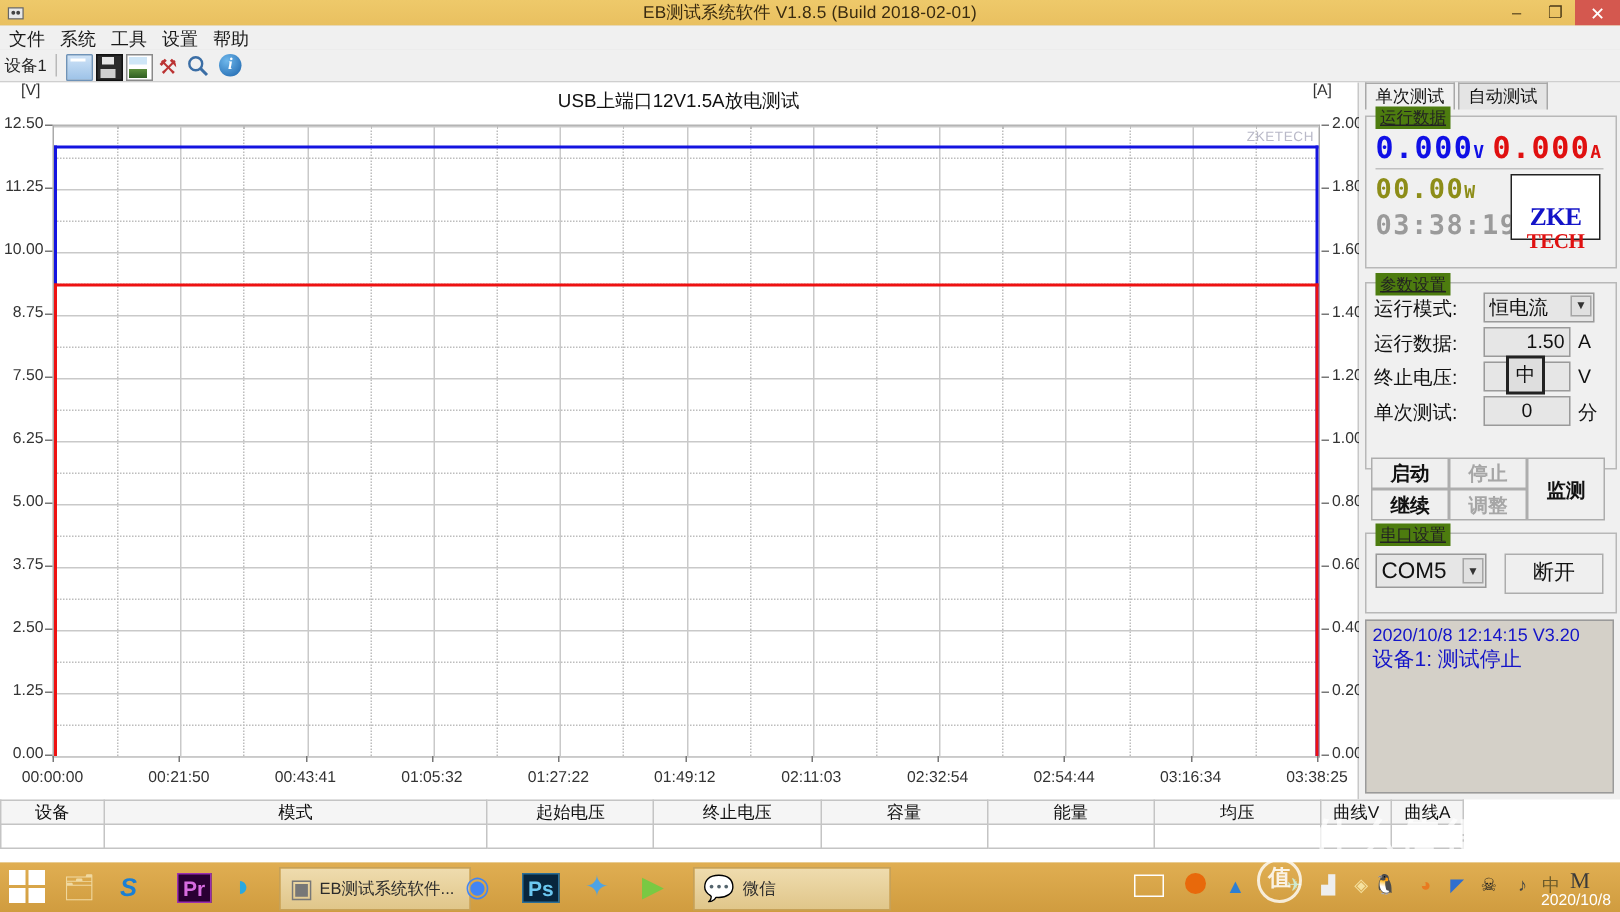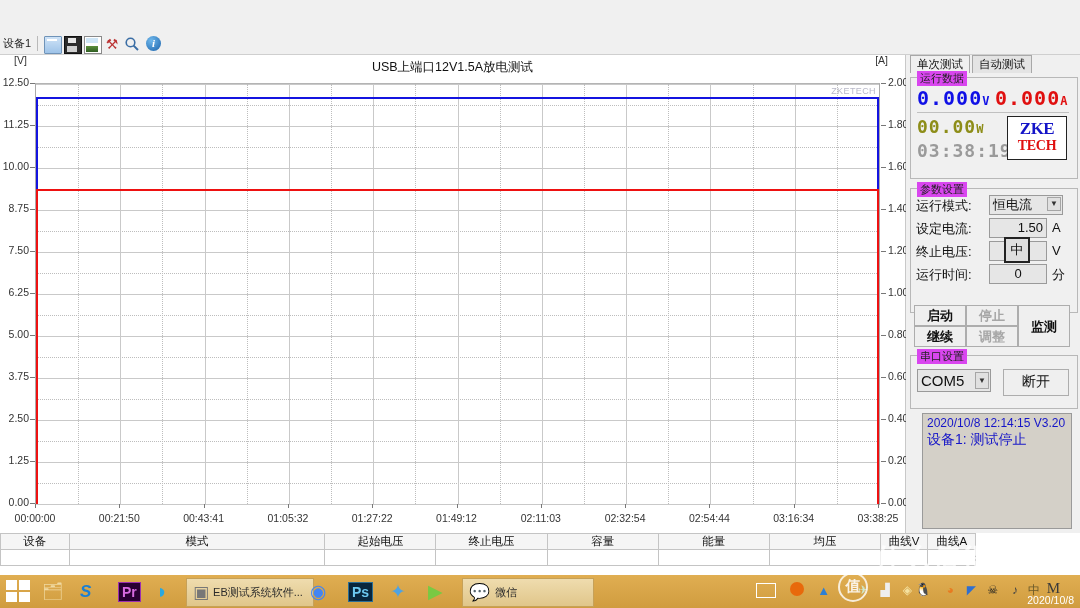--- a/index.html
+++ b/index.html
@@ -75,22 +75,22 @@
   .xtick{position:absolute;top:0;font-size:10.5px;color:#333;transform:translateX(-50%);white-space:nowrap;}
   .xtick-mark{position:absolute;top:0;width:0;height:4px;border-left:1px solid #777;}
 
   
   .rpanel{position:absolute;left:906px;top:55px;width:174px;height:478px;background:#f0f0f0;}
   .tabs{position:absolute;left:4px;top:0;height:17px;}
   .tab{float:left;height:16px;padding:1px 6px 0 6px;font-size:11.5px;color:#111;cursor:default;
      border:1px solid #a8a8a8;border-bottom:none;background:#e4e4e4;margin-right:2px;}
   .tab.active{background:#f0f0f0;position:relative;top:0;font-weight:normal;}
   .group{position:absolute;border:1px solid #b8b8b8;}
-  .group > .gl{position:absolute;left:6px;top:-7px;background:#d946ef;padding:0 3px;
-     font-size:11px;color:#222;}
+  .group > .gl{position:absolute;left:6px;top:-7px;background:#4d7c0f;padding:0 3px;
+     font-size:11px;color:#222;text-decoration:underline;}
   .seg{font-family:"DejaVu Sans Mono","Liberation Mono",monospace;font-weight:bold;letter-spacing:1px;}
   .lcdV{position:absolute;color:#1010e6;font-size:20px;}
   .lcdA{position:absolute;color:#e01010;font-size:20px;}
   .lcdW{position:absolute;color:#8d8d18;font-size:18px;}
   .lcdT{position:absolute;color:#9a9a9a;font-size:18px;}
   .unit{font-size:12px;font-weight:bold;}
   .hr{position:absolute;height:0;border-top:1px solid #c0c0c0;}
   .zke{position:absolute;border:1px solid #222;background:#fff;text-align:center;}
   .zke .z1{color:#1414c8;font-family:"Liberation Serif","DejaVu Serif",serif;font-weight:bold;
      font-size:17px;line-height:17px;letter-spacing:-.5px;}
@@ -138,21 +138,41 @@
      white-space:nowrap;pointer-events:none;}
   .wmcircle{position:absolute;right:212px;top:572px;width:26px;height:26px;border-radius:50%;
      border:2px solid rgba(255,255,255,.8);color:rgba(255,255,255,.85);font-size:15px;
      text-align:center;line-height:25px;font-family:"Liberation Serif",serif;font-weight:bold;}
 </style>
 </head>
 <body>
 
 <div class="app">
 
-
+  <div class="titlebar">
+    <svg class="tb-icon" viewBox="0 0 16 16">
+      <rect x="2" y="4" width="12" height="9" fill="#e8e8e8" stroke="#666"></rect>
+      <circle cx="6" cy="8" r="1.6" fill="#444"></circle>
+        <circle cx="10" cy="8" r="1.6" fill="#444"></circle>
+    </svg>
+    <div class="tb-title">EB测试系统软件 V1.8.5 (Build 2018-02-01)</div>
+    <div class="tb-btns">
+      <div class="tb-btn">–</div>
+      <div class="tb-btn">❐</div>
+      <div class="tb-btn close">✕</div>
+    </div>
+  </div>
+
+  <div class="menubar">
+    <div class="mi" style="left:6px">文件</div>
+    <div class="mi" style="left:40px">系统</div>
+    <div class="mi" style="left:74px">工具</div>
+    <div class="mi" style="left:108px">设置</div>
+    <div class="mi" style="left:142px">帮助</div>
+  </div>
 
   <div class="toolbar">
     <div class="dev-tab">设备1</div>
     <div class="tb-sep"></div>
     <div class="tbi ic-open" style="left:44px"></div>
     <div class="tbi ic-save" style="left:64px"></div>
     <div class="tbi ic-img" style="left:84px"></div>
     <div class="tbi ic-tools" style="left:104px">⚒</div>
     <div class="tbi ic-search" style="left:124px">
       <svg viewBox="0 0 16 16" width="16" height="16">
@@ -303,44 +323,44 @@
     </div>
 
     <div class="group" style="left:4px;top:22px;width:166px;height:100px;">
       <div class="gl">运行数据</div>
       <div class="lcdV seg" style="left:6px;top:8px;"><span>0.000</span><span class="unit">V</span></div>
       <div class="lcdA seg" style="left:84px;top:8px;"><span>0.000</span><span class="unit">A</span></div>
       <div class="hr" style="left:6px;top:34px;width:152px;"></div>
       <div class="lcdW seg" style="left:6px;top:38px;"><span>00.00</span><span class="unit">W</span></div>
       <div class="lcdT seg" style="left:6px;top:62px;">03:38:19</div>
       <div class="zke" style="left:96px;top:38px;width:58px;height:42px;">
-        <div class="z1" style="margin-top:3px">ZKE</div>
+        <div class="z1" style="margin-top:19px">ZKE</div>
         <div class="z2" style="margin-top:2px">TECH</div>
       </div>
     </div>
 
     <div class="group" style="left:4px;top:133px;width:166px;height:123px;">
       <div class="gl">参数设置</div>
 
       <div class="lbl" style="left:5px;top:8px;">运行模式:</div>
       <div class="combo" style="left:78px;top:6px;width:74px;height:20px;">
         <span>恒电流</span>
         <span class="arw">▼</span>
       </div>
 
-      <div class="lbl" style="left:5px;top:31px;">设定电流:</div>
+      <div class="lbl" style="left:5px;top:31px;">运行数据:</div>
       <div class="fld" style="left:78px;top:29px;width:58px;height:20px;">1.50</div>
       <div class="lbl" style="left:141px;top:31px;">A</div>
 
       <div class="lbl" style="left:5px;top:54px;">终止电压:</div>
       <div class="fld" style="left:78px;top:52px;width:58px;height:20px;"></div>
       <div class="ime" style="left:93px;top:48px;width:26px;height:26px;line-height:22px;">中</div>
       <div class="lbl" style="left:141px;top:54px;">V</div>
 
-      <div class="lbl" style="left:5px;top:77px;">运行时间:</div>
+      <div class="lbl" style="left:5px;top:77px;">单次测试:</div>
       <div class="fld" style="left:78px;top:75px;width:58px;height:20px;text-align:center;padding-right:0;">0</div>
       <div class="lbl" style="left:141px;top:77px;">分</div>
     </div>
 
     <div class="group" style="left:4px;top:246px;width:166px;height:52px;border:none;font-weight:bold;">
       <div class="btn" style="left:4px;top:4px;width:52px;height:21px;line-height:20px;">启动</div>
       <div class="btn dis" style="left:56px;top:4px;width:52px;height:21px;line-height:20px;">停止</div>
       <div class="btn" style="left:4px;top:25px;width:52px;height:21px;line-height:20px;">继续</div>
       <div class="btn dis" style="left:56px;top:25px;width:52px;height:21px;line-height:20px;text-align:center;">调整</div>
       <div class="btn" style="left:108px;top:4px;width:52px;height:42px;line-height:42px;">监测</div>
@@ -348,21 +368,21 @@
 
     <div class="group" style="left:4px;top:300px;width:166px;height:52px;">
       <div class="gl">串口设置</div>
       <div class="combo" style="left:6px;top:13px;width:74px;height:23px;font-size:15px;line-height:21px;">
         <span>COM5</span>
         <span class="arw" style="top:2px;height:17px;line-height:15px;">▼</span>
       </div>
       <div class="btn" style="left:92px;top:13px;width:66px;height:27px;line-height:22px;font-size:14px;">断开</div>
     </div>
 
-    <div class="logbox" style="left:16px;top:358px;width:150px;height:116px;">
+    <div class="logbox" style="left:4px;top:358px;width:166px;height:116px;">
       <div class="log1">2020/10/8 12:14:15  V3.20</div>
       <div class="log2">设备1: 测试停止</div>
     </div>
   </div>
 
   <div class="tablewrap">
     <table class="grid">
       <colgroup>
         <col style="width:68px">
           <col style="width:253px">

